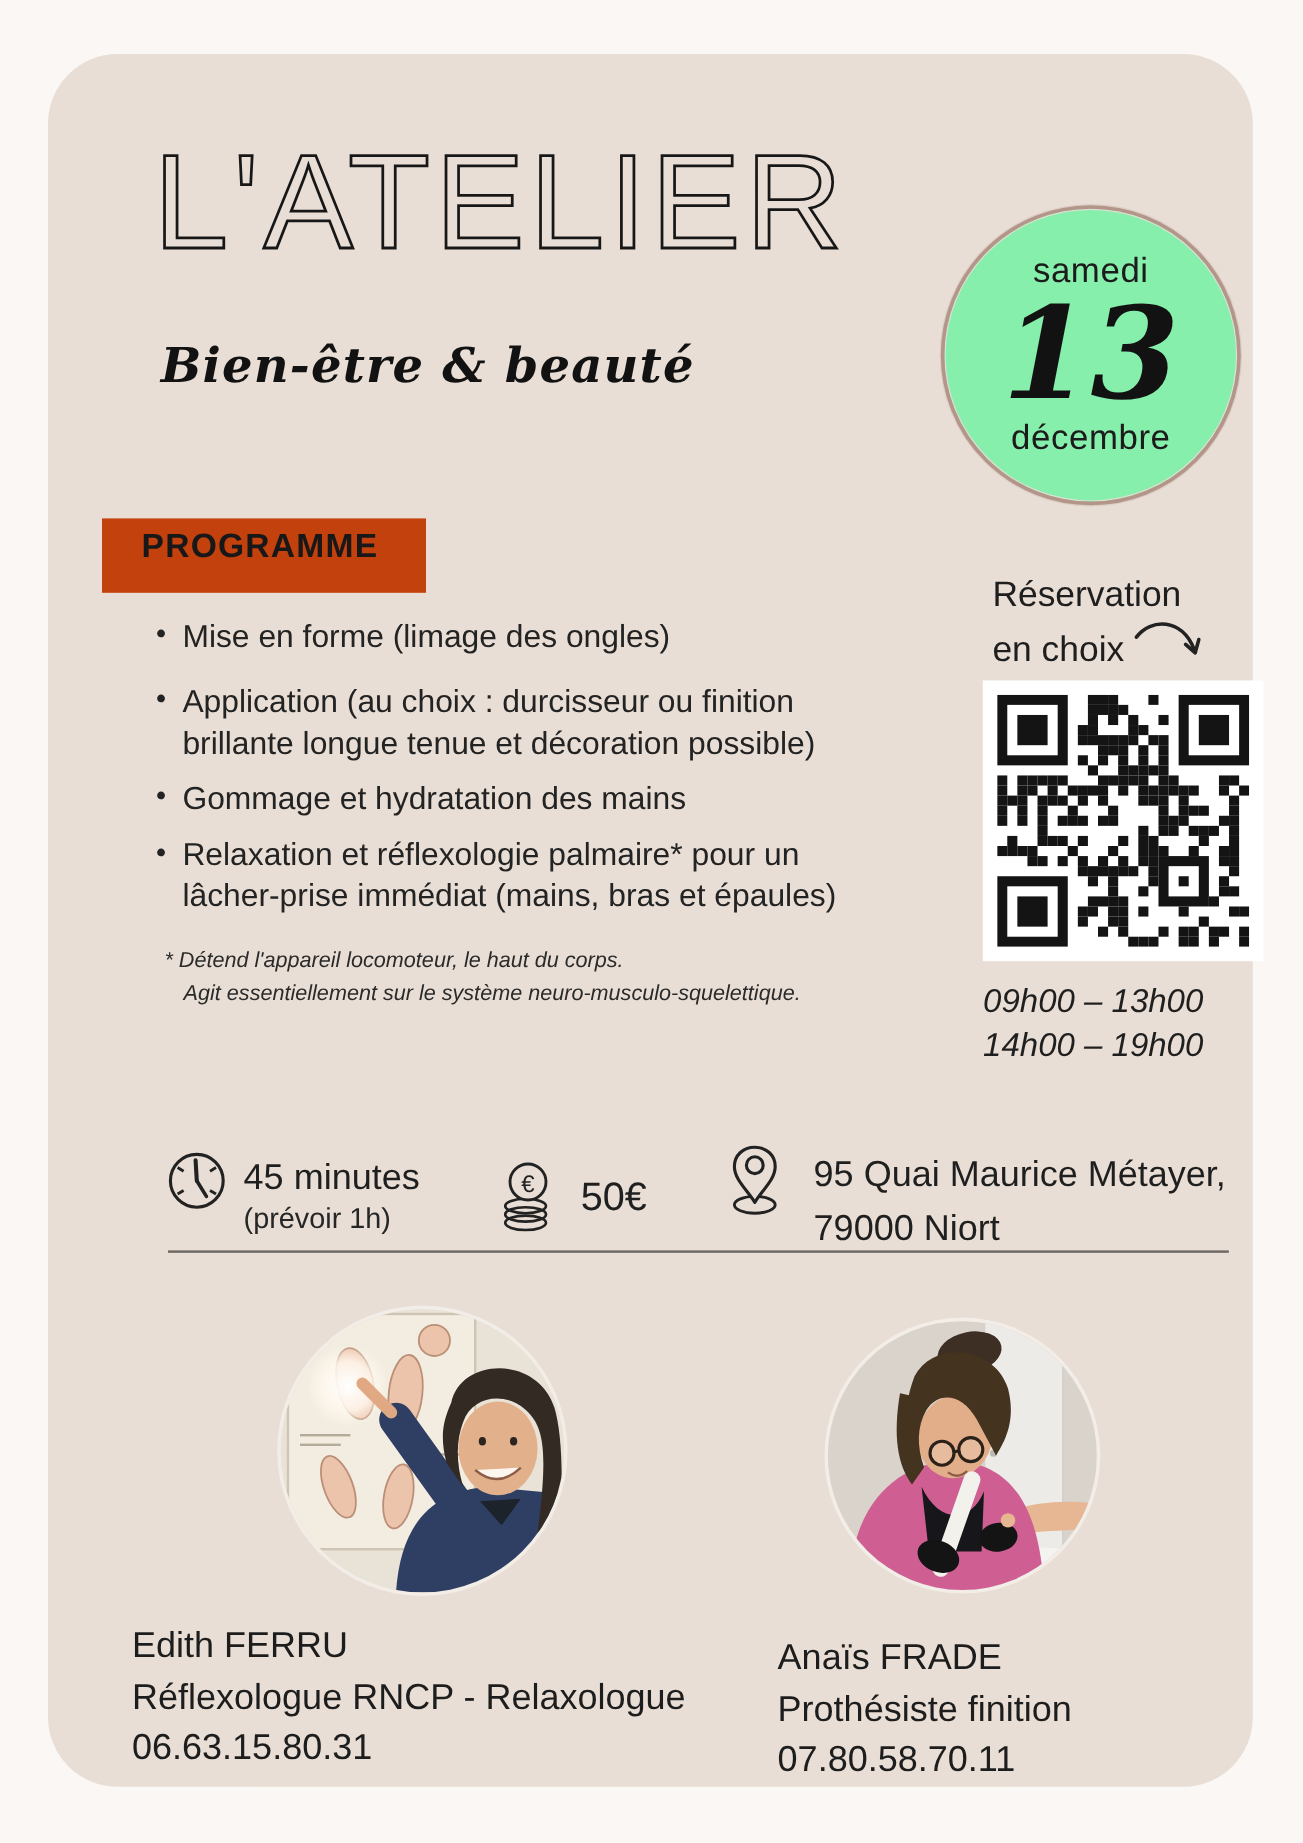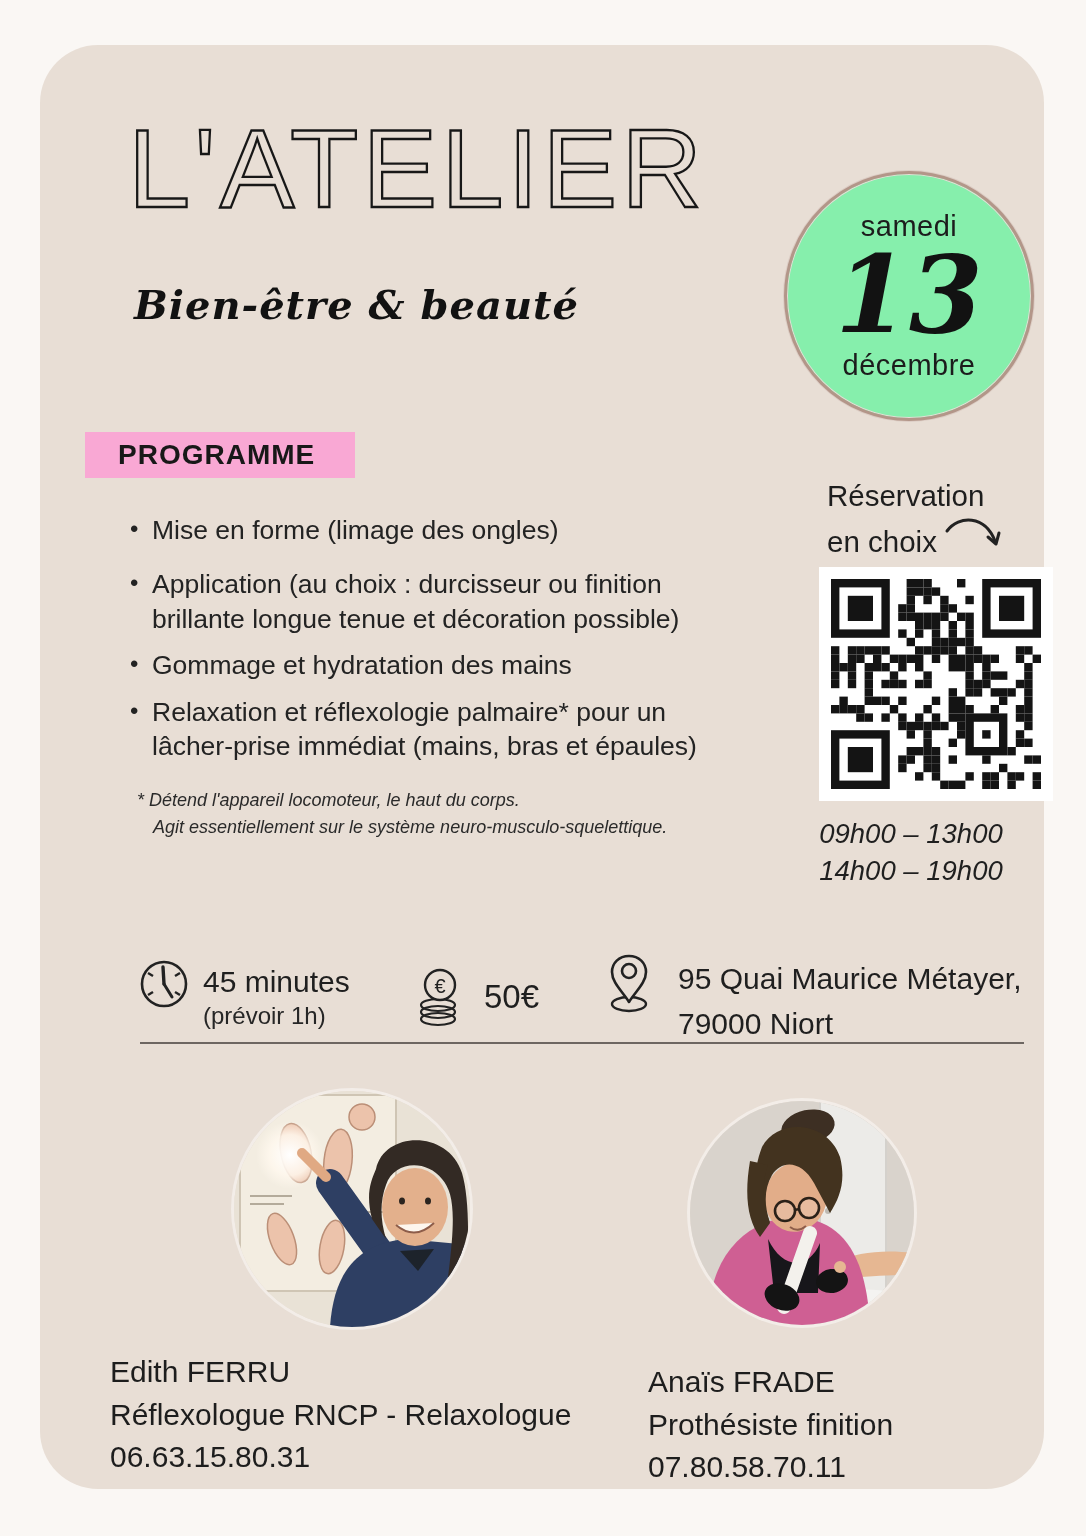--- a/index.html
+++ b/index.html
@@ -35,23 +35,23 @@
     text-align:center;
   }
   .badge .wk,.badge .mo{font-size:29px;color:#1c1c1c;letter-spacing:.5px;}
   .badge .day{
     font-family:"DejaVu Serif", serif;font-style:italic;font-weight:bold;
     font-size:106px;line-height:.95;color:#121212;margin:2px 0 4px 0;
   }
   
   .prog-label{
     position:absolute;left:45px;top:387px;height:46px;line-height:46px;
-    background:#f9a8d4;color:#181818;
+    background:#c2410c;color:#181818;
     font-size:28px;font-weight:bold;letter-spacing:1px;
-    padding:0 40px 0 33px;
+    padding:0 40px 16px 33px;
   }
   .prog-list{
     position:absolute;left:88px;top:468px;width:618px;
     list-style:none;margin:0;padding:0;
   }
   .prog-list li{
     position:relative;padding-left:24px;margin-bottom:12px;
     font-size:26.5px;line-height:1.3;color:#232323;
   }
   .prog-list li:first-child{margin-bottom:20px;}

